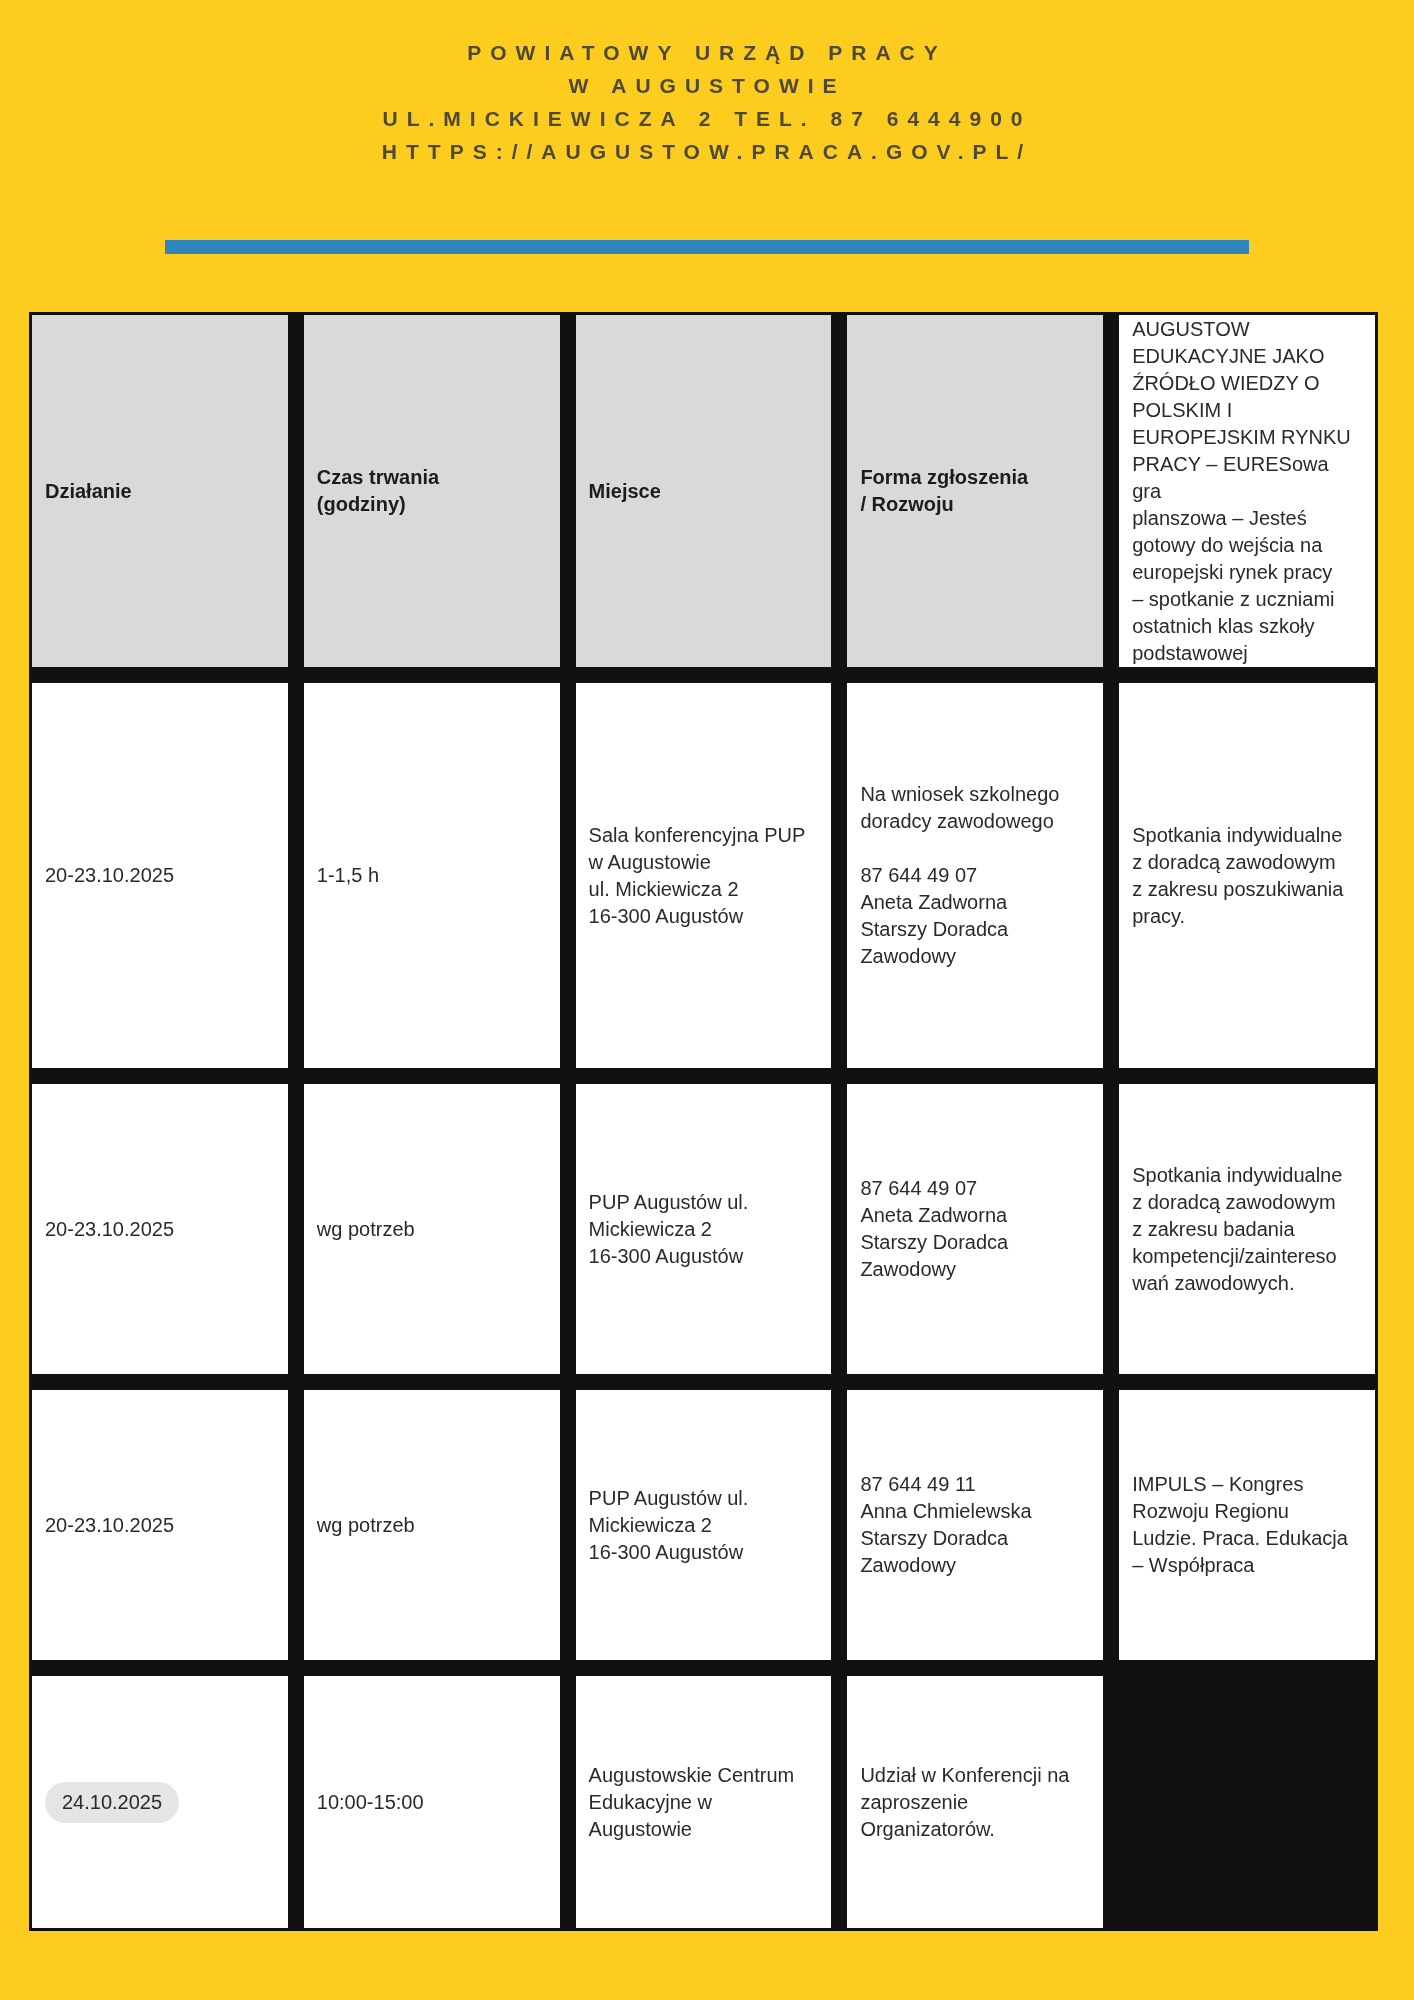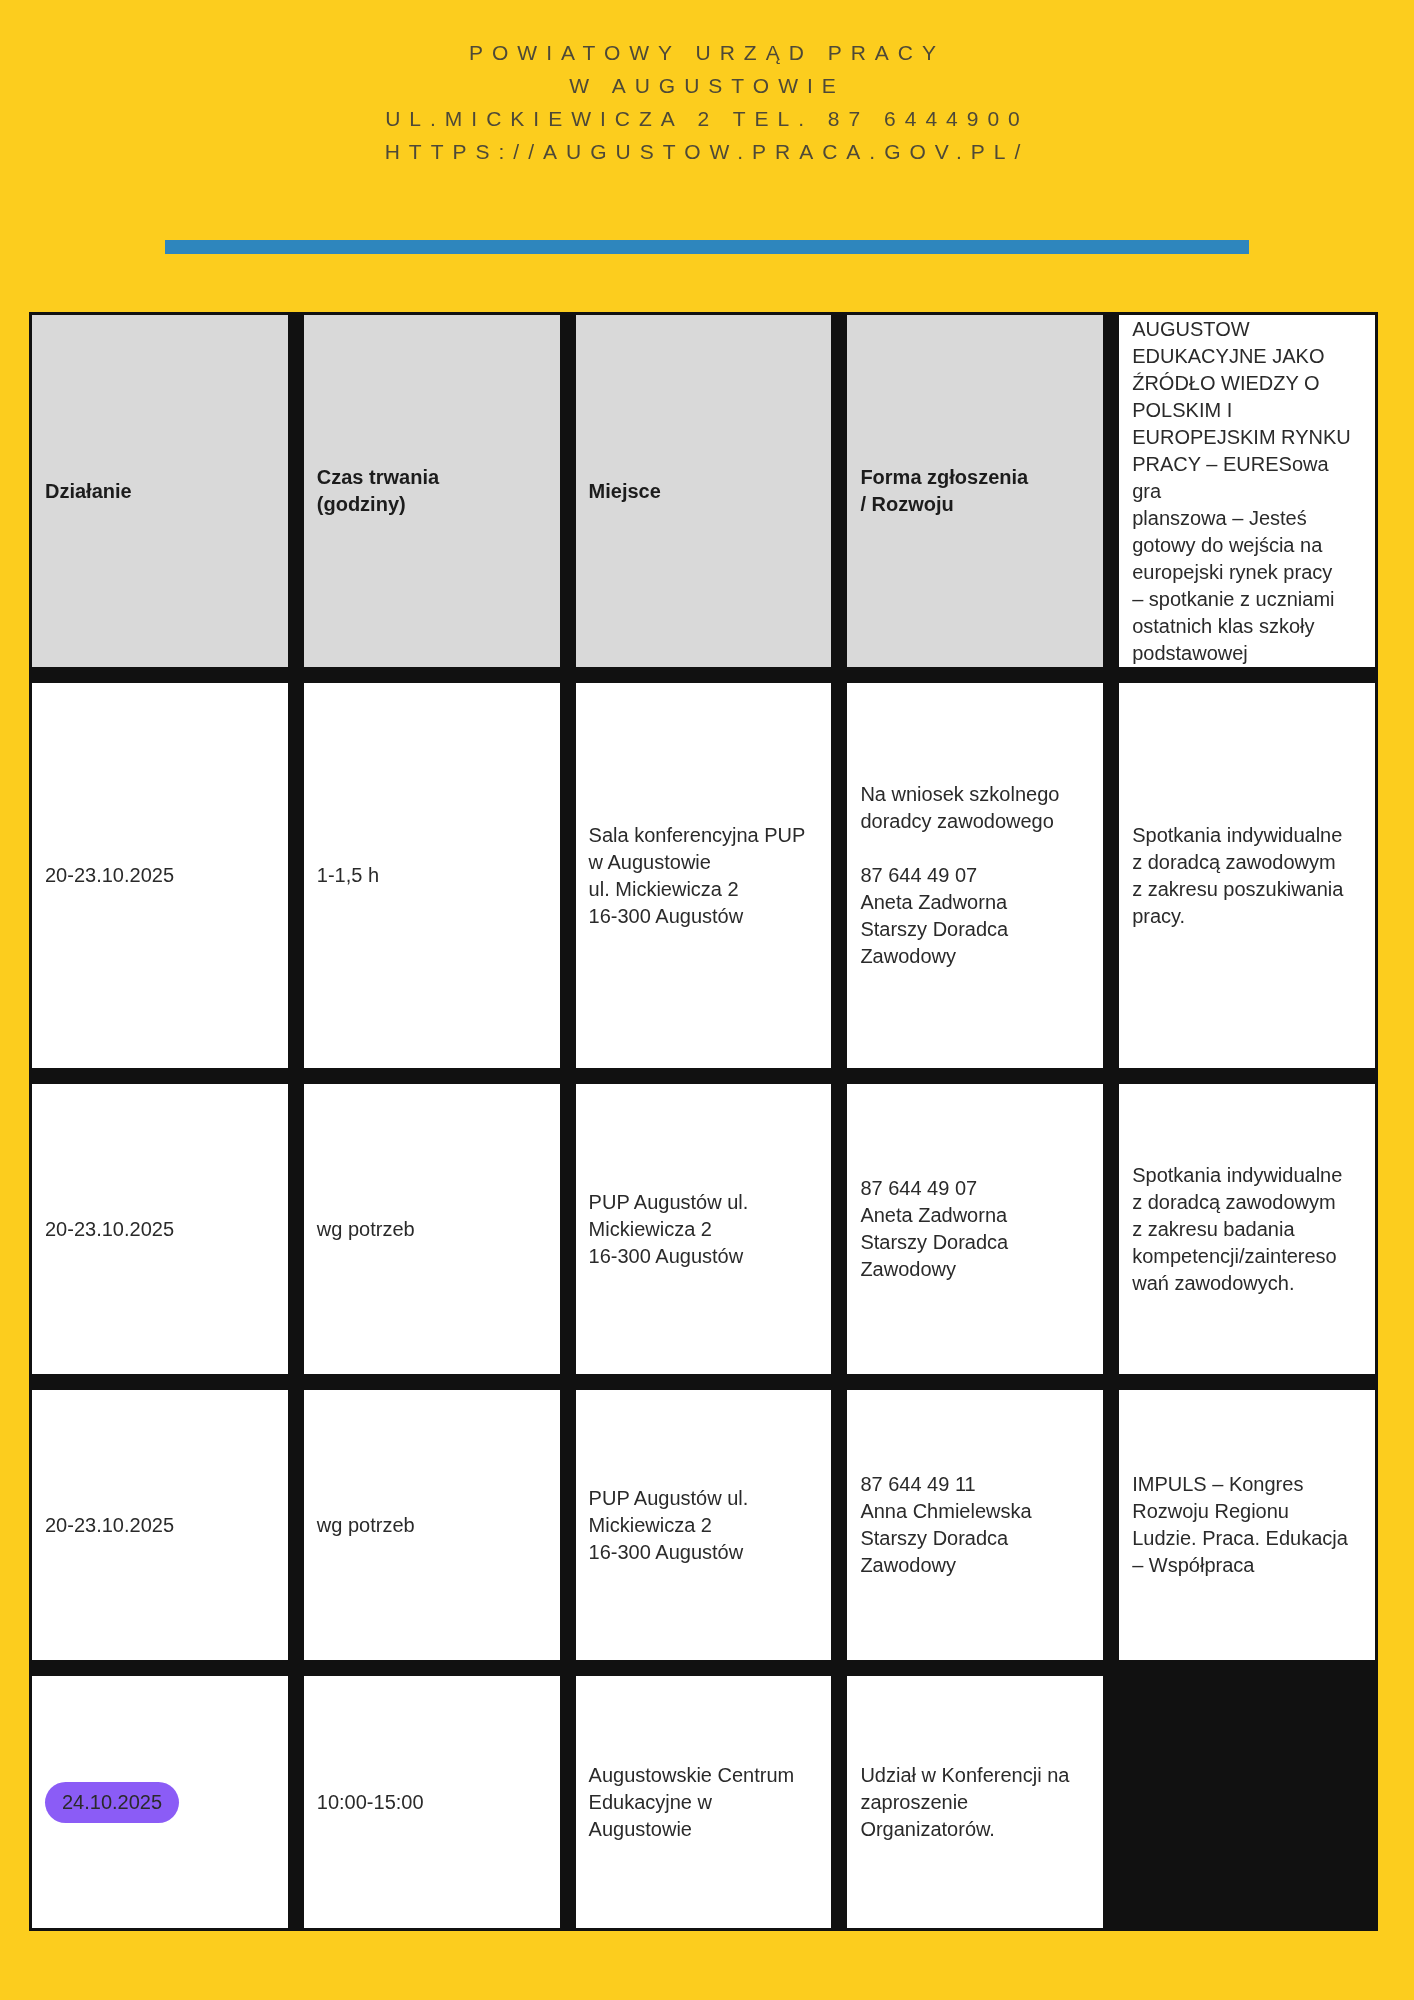--- a/index.html
+++ b/index.html
@@ -16,21 +16,21 @@
     overflow:hidden;
   }
   
   .org-header{
     position:absolute;
     top:36px;
     left:0;
     width:100%;
     text-align:center;
     color:#4e4937;
-    font-weight:normal;
+    font-weight:bold;
     font-size:21px;
     line-height:33px;
     letter-spacing:9px;
     white-space:nowrap;
   }
   
   .divider-bar{
     position:absolute;
     top:240px;
     left:165px;
@@ -67,21 +67,21 @@
     background:#d9d9d9;
     font-weight:bold;
     color:#1c1c1c;
   }
   .td{
     background:#ffffff;
   }
   .pill{
     display:inline-block;
     align-self:flex-start;
-    background:#8b5cf6;
+    background:#e5e5e5;
     border-radius:24px;
     padding:7px 17px;
     white-space:nowrap;
   }
 </style>
 </head>
 <body>
 
 <div class="page">
 

